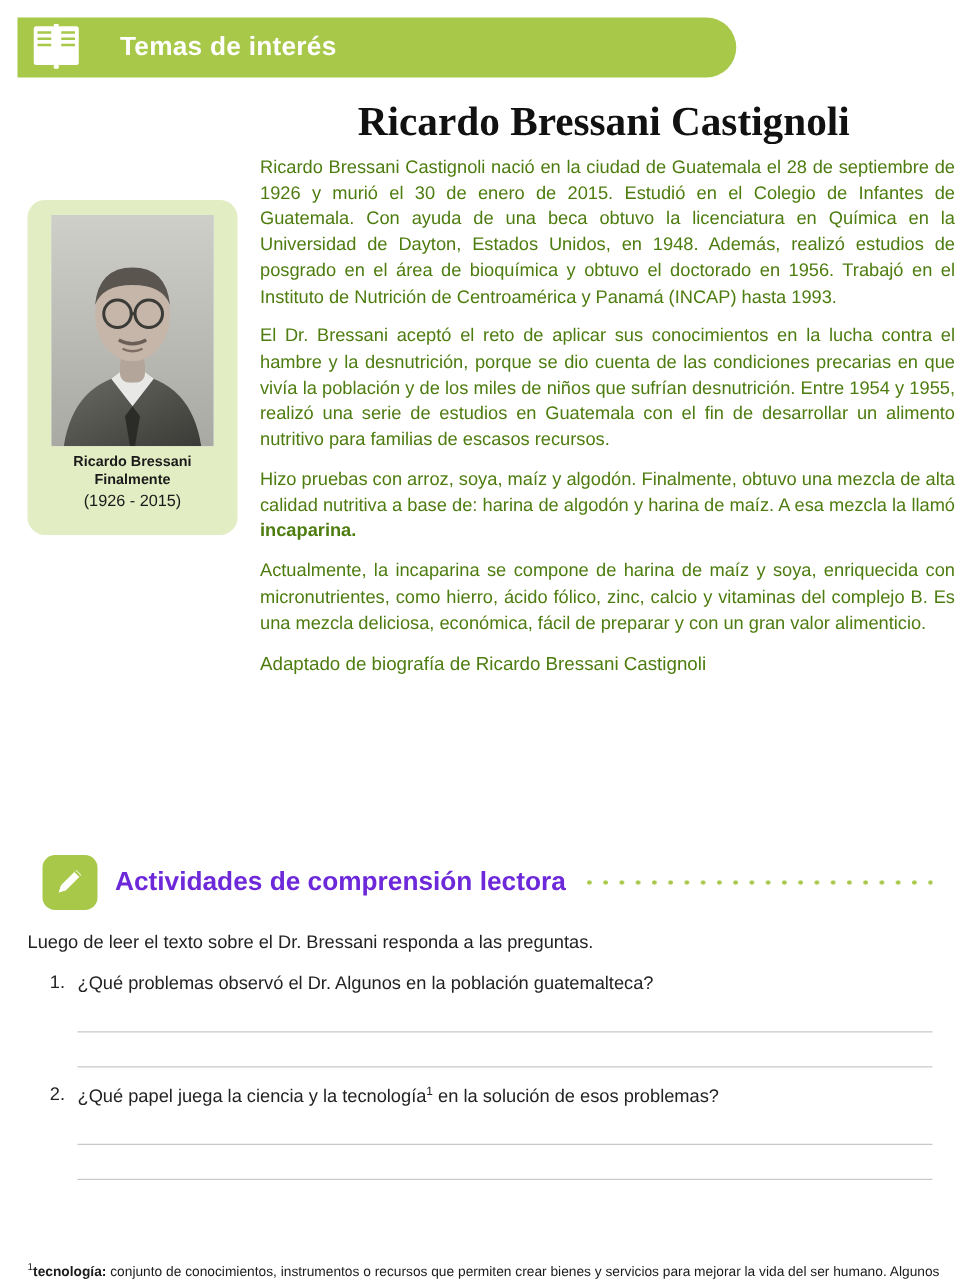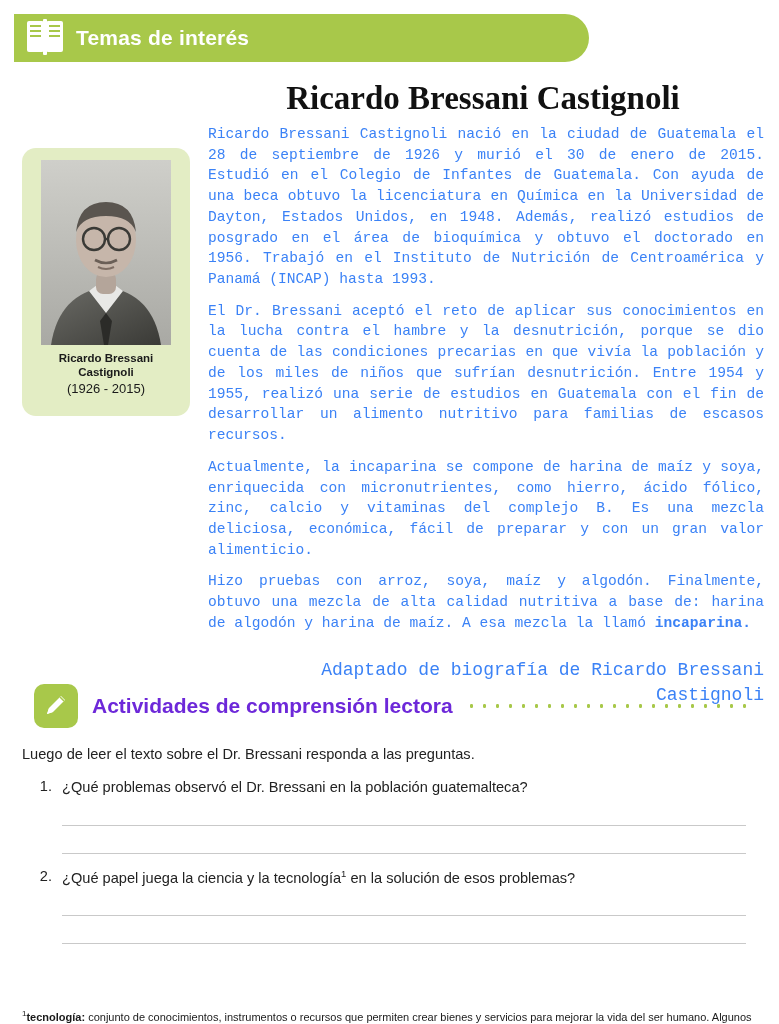--- a/index.html
+++ b/index.html
@@ -23,20 +23,21 @@
   .banner {
     position: absolute;
     left: 14px;
     top: 14px;
     width: 575px;
     height: 48px;
     background: #a8c84a;
     border-radius: 0 24px 24px 0;
     display: flex;
     align-items: center;
+    gap: 20px;
   }
   .banner-icon {
     width: 62px;
     height: 48px;
     display: flex;
     align-items: center;
     justify-content: center;
     flex: 0 0 auto;
   }
   .banner-title {
@@ -56,21 +57,21 @@
     text-align: center;
     font-family: "Liberation Serif", serif;
     font-size: 33px;
     font-weight: bold;
     color: #111111;
   }
 
   .portrait-card {
     position: absolute;
     left: 22px;
-    top: 148px;
+    top: 160px;
     width: 168px;
     height: 268px;
     background: #e3edc4;
     border-radius: 14px;
     padding: 8px 8px 6px 8px;
     text-align: center;
   }
   .portrait-img {
     width: 130px;
     height: 185px;
@@ -89,32 +90,32 @@
     font-size: 13px;
     color: #1a1a1a;
     margin-top: 1px;
   }
 
   .body-col {
     position: absolute;
     left: 208px;
     top: 124px;
     width: 556px;
-    font-family: Liberation Mono, monospace;
+    font-family: Liberation Sans, sans-serif;
     font-size: 14.6px;
     line-height: 1.42;
-    color: #3b82f6;
+    color: #4d7c0f;
     text-align: justify;
   }
   .body-col p { margin: 0 0 11px 0; }
   .body-col p:last-of-type { margin-bottom: 0; }
   .src {
-    margin-top: 24px;
-    text-align: right;
-    font-size: 18px;
+    margin-top: 12px;
+    text-align: left;
+    font-size: 15px;
   }
   .src .url { display: block; font-style: italic; }
 
   
   .act-header {
     position: absolute;
     left: 34px;
     top: 684px;
     width: 712px;
     height: 44px;
@@ -256,30 +257,30 @@
         <circle cx="53" cy="79" r="11" fill="none" stroke="#3a3a36" stroke-width="2.4"></circle>
         <circle cx="78" cy="79" r="11" fill="none" stroke="#3a3a36" stroke-width="2.4"></circle>
         <line x1="64" y1="79" x2="67" y2="79" stroke="#3a3a36" stroke-width="2.4"></line>
 
         <path d="M54 100 q11 6 22 0" stroke="#6a5f57" stroke-width="2.6" fill="none"></path>
         <path d="M57 107 q8 4 16 0" stroke="#7d6d63" stroke-width="2" fill="none"></path>
       </svg>
     </div>
     <div class="portrait-cap">
       <span>Ricardo Bressani</span><br>
-      <span>Castignoli</span>
+      <span>Finalmente</span>
     </div>
     <div class="portrait-years">(1926 - 2015)</div>
   </div>
 
   <div class="body-col">
     <p>Ricardo Bressani Castignoli nació en la ciudad de Guatemala el 28 de septiembre de 1926 y murió el 30 de enero de 2015. Estudió en el Colegio de Infantes de Guatemala. Con ayuda de una beca obtuvo la licenciatura en Química en la Universidad de Dayton, Estados Unidos, en 1948. Además, realizó estudios de posgrado en el área de bioquímica y obtuvo el doctorado en 1956. Trabajó en el Instituto de Nutrición de Centroamérica y Panamá (INCAP) hasta 1993.</p>
     <p>El Dr. Bressani aceptó el reto de aplicar sus conocimientos en la lucha contra el hambre y la desnutrición, porque se dio cuenta de las condiciones precarias en que vivía la población y de los miles de niños que sufrían desnutrición. Entre 1954 y 1955, realizó una serie de estudios en Guatemala con el fin de desarrollar un alimento nutritivo para familias de escasos recursos.</p>
+    <p><span>Hizo pruebas con arroz, soya, maíz y algodón. Finalmente, obtuvo una mezcla de alta calidad nutritiva a base de: harina de algodón y harina de maíz. A esa mezcla la llamó </span><b>incaparina.</b></p>
     <p>Actualmente, la incaparina se compone de harina de maíz y soya, enriquecida con micronutrientes, como hierro, ácido fólico, zinc, calcio y vitaminas del complejo B. Es una mezcla deliciosa, económica, fácil de preparar y con un gran valor alimenticio.</p>
-    <p><span>Hizo pruebas con arroz, soya, maíz y algodón. Finalmente, obtuvo una mezcla de alta calidad nutritiva a base de: harina de algodón y harina de maíz. A esa mezcla la llamó </span><b>incaparina.</b></p>
     <div class="src">
       <span>Adaptado de biografía de Ricardo Bressani Castignoli</span>
     </div>
   </div>
 
   <div class="act-header">
     <div class="act-badge">
       <svg width="26" height="26" viewBox="0 0 26 26" aria-hidden="true">
         <path d="M4 21 l2 -6 L18 3 l4 4 L10 19 z" fill="#ffffff"></path>
         <path d="M4 21 l2 -6 l4 4 z" fill="#ffffff"></path>
@@ -290,21 +291,21 @@
     <div class="act-dots"></div>
   </div>
 
   <div class="instruction">Luego de leer el texto sobre el Dr. Bressani responda a las preguntas.</div>
 
   <div class="questions">
 
     <div class="q-item">
       <div class="q-num">1.</div>
       <div class="q-body">
-        <div class="q-text">¿Qué problemas observó el Dr. Bressani en la población guatemalteca?</div>
+        <div class="q-text">¿Qué problemas observó el Dr. Algunos en la población guatemalteca?</div>
         <div class="rule"></div>
         <div class="rule"></div>
       </div>
     </div>
 
     <div class="q-item" style="margin-top:14px;">
       <div class="q-num">2.</div>
       <div class="q-body">
         <div class="q-text"><span>¿Qué papel juega la ciencia y la tecnología</span><sup>1</sup><span> en la solución de esos problemas?</span></div>
         <div class="rule"></div>

